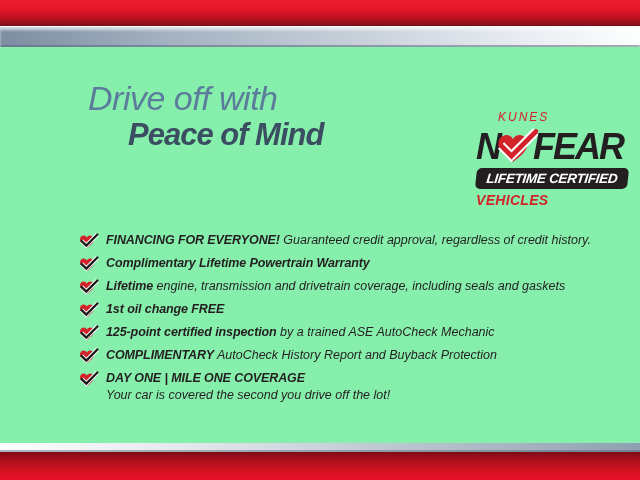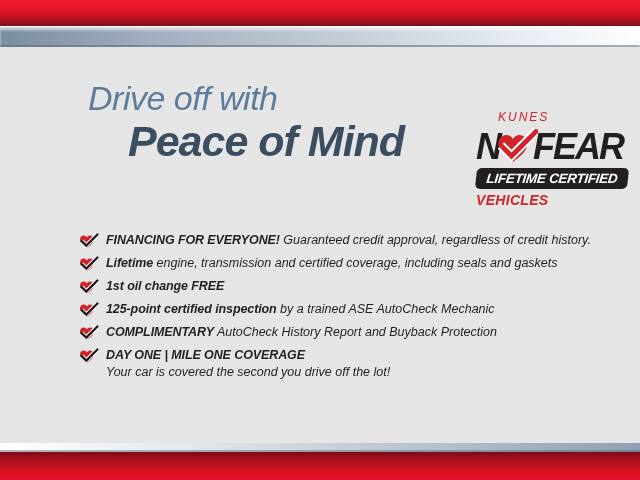--- a/index.html
+++ b/index.html
@@ -1,20 +1,20 @@
 <!DOCTYPE html>
 <html><head>
 <meta charset="utf-8">
 <style>
   html, body { margin: 0; padding: 0; background: #ffffff; }
   .canvas {
     position: relative;
     width: 640px;
     height: 480px;
-    background: #e5e5e5;
+    background: #86efac;
     overflow: hidden;
     font-family: "Liberation Sans", sans-serif;
   }
 
   
   .bar-red-top {
     height: 26px;
     background: linear-gradient(180deg, #ee1c2e 0%, #e21527 40%, #b51220 72%, #86101a 96%, #6f0d16 100%);
     border-bottom: 1px solid #ffffff;
   }
@@ -36,21 +36,21 @@
   }
 
   
   .hero { position: relative; height: 160px; }
   .title-block { padding: 32px 0 0 88px; font-style: italic; }
   .title-1 {
     font-size: 34px; line-height: 1.12;
     color: #5c7c9b; letter-spacing: -0.5px;
   }
   .title-2 {
-    font-size: 43px; line-height: 1.05; font-weight: 700;
+    font-size: 31px; line-height: 1.05; font-weight: 700;
     color: #3b4d60; letter-spacing: -1px;
     margin: 2px 0 0 40px;
   }
 
   
   .logo {
     position: absolute; top: 64px; right: 12px; width: 152px;
     font-style: italic; text-align: left;
   }
   .logo-kunes {
@@ -127,30 +127,40 @@
     <span class="check">
       <svg viewBox="0 0 26 21" xmlns="http://www.w3.org/2000/svg">
         <path d="M11 18.5 C7.2 15.5 2.5 12.4 2.5 7.9 C2.5 5.2 4.6 3.2 7.1 3.2 C8.8 3.2 10.3 4.2 11 5.7 C11.7 4.2 13.2 3.2 14.9 3.2 C17.4 3.2 19.5 5.2 19.5 7.9 C19.5 12.4 14.8 15.5 11 18.5 Z" fill="#d2232a"></path>
         <path d="M4.5 10 L10.3 15.5 L24 1.8" stroke="#ffffff" stroke-width="5.2" fill="none"></path>
         <path d="M4.5 10 L10.3 15.5 L24 1.8" stroke="#1b1b1b" stroke-width="2.9" fill="none" stroke-linecap="round"></path>
       </svg>
     </span>
     <span class="benefit-text"><b class="benefit-bold">FINANCING FOR EVERYONE!</b><span class="benefit-rest"> Guaranteed credit approval, regardless of credit history.</span></span>
   </li>
 
-
-  <li class="benefit">
-    <span class="check">
-      <svg viewBox="0 0 26 21" xmlns="http://www.w3.org/2000/svg">
-        <path d="M11 18.5 C7.2 15.5 2.5 12.4 2.5 7.9 C2.5 5.2 4.6 3.2 7.1 3.2 C8.8 3.2 10.3 4.2 11 5.7 C11.7 4.2 13.2 3.2 14.9 3.2 C17.4 3.2 19.5 5.2 19.5 7.9 C19.5 12.4 14.8 15.5 11 18.5 Z" fill="#d2232a"></path>
-        <path d="M4.5 10 L10.3 15.5 L24 1.8" stroke="#ffffff" stroke-width="5.2" fill="none"></path>
-        <path d="M4.5 10 L10.3 15.5 L24 1.8" stroke="#1b1b1b" stroke-width="2.9" fill="none" stroke-linecap="round"></path>
-      </svg>
-    </span>
-    <span class="benefit-text"><b class="benefit-bold">Lifetime</b><span class="benefit-rest"> engine, transmission and certified coverage, including seals and gaskets</span></span>
+  <li class="benefit">
+    <span class="check">
+      <svg viewBox="0 0 26 21" xmlns="http://www.w3.org/2000/svg">
+        <path d="M11 18.5 C7.2 15.5 2.5 12.4 2.5 7.9 C2.5 5.2 4.6 3.2 7.1 3.2 C8.8 3.2 10.3 4.2 11 5.7 C11.7 4.2 13.2 3.2 14.9 3.2 C17.4 3.2 19.5 5.2 19.5 7.9 C19.5 12.4 14.8 15.5 11 18.5 Z" fill="#d2232a"></path>
+        <path d="M4.5 10 L10.3 15.5 L24 1.8" stroke="#ffffff" stroke-width="5.2" fill="none"></path>
+        <path d="M4.5 10 L10.3 15.5 L24 1.8" stroke="#1b1b1b" stroke-width="2.9" fill="none" stroke-linecap="round"></path>
+      </svg>
+    </span>
+    <span class="benefit-text"><b class="benefit-bold">Complimentary Lifetime Powertrain Warranty</b><span class="benefit-rest"></span></span>
+  </li>
+
+  <li class="benefit">
+    <span class="check">
+      <svg viewBox="0 0 26 21" xmlns="http://www.w3.org/2000/svg">
+        <path d="M11 18.5 C7.2 15.5 2.5 12.4 2.5 7.9 C2.5 5.2 4.6 3.2 7.1 3.2 C8.8 3.2 10.3 4.2 11 5.7 C11.7 4.2 13.2 3.2 14.9 3.2 C17.4 3.2 19.5 5.2 19.5 7.9 C19.5 12.4 14.8 15.5 11 18.5 Z" fill="#d2232a"></path>
+        <path d="M4.5 10 L10.3 15.5 L24 1.8" stroke="#ffffff" stroke-width="5.2" fill="none"></path>
+        <path d="M4.5 10 L10.3 15.5 L24 1.8" stroke="#1b1b1b" stroke-width="2.9" fill="none" stroke-linecap="round"></path>
+      </svg>
+    </span>
+    <span class="benefit-text"><b class="benefit-bold">Lifetime</b><span class="benefit-rest"> engine, transmission and drivetrain coverage, including seals and gaskets</span></span>
   </li>
 
   <li class="benefit">
     <span class="check">
       <svg viewBox="0 0 26 21" xmlns="http://www.w3.org/2000/svg">
         <path d="M11 18.5 C7.2 15.5 2.5 12.4 2.5 7.9 C2.5 5.2 4.6 3.2 7.1 3.2 C8.8 3.2 10.3 4.2 11 5.7 C11.7 4.2 13.2 3.2 14.9 3.2 C17.4 3.2 19.5 5.2 19.5 7.9 C19.5 12.4 14.8 15.5 11 18.5 Z" fill="#d2232a"></path>
         <path d="M4.5 10 L10.3 15.5 L24 1.8" stroke="#ffffff" stroke-width="5.2" fill="none"></path>
         <path d="M4.5 10 L10.3 15.5 L24 1.8" stroke="#1b1b1b" stroke-width="2.9" fill="none" stroke-linecap="round"></path>
       </svg>
     </span>

